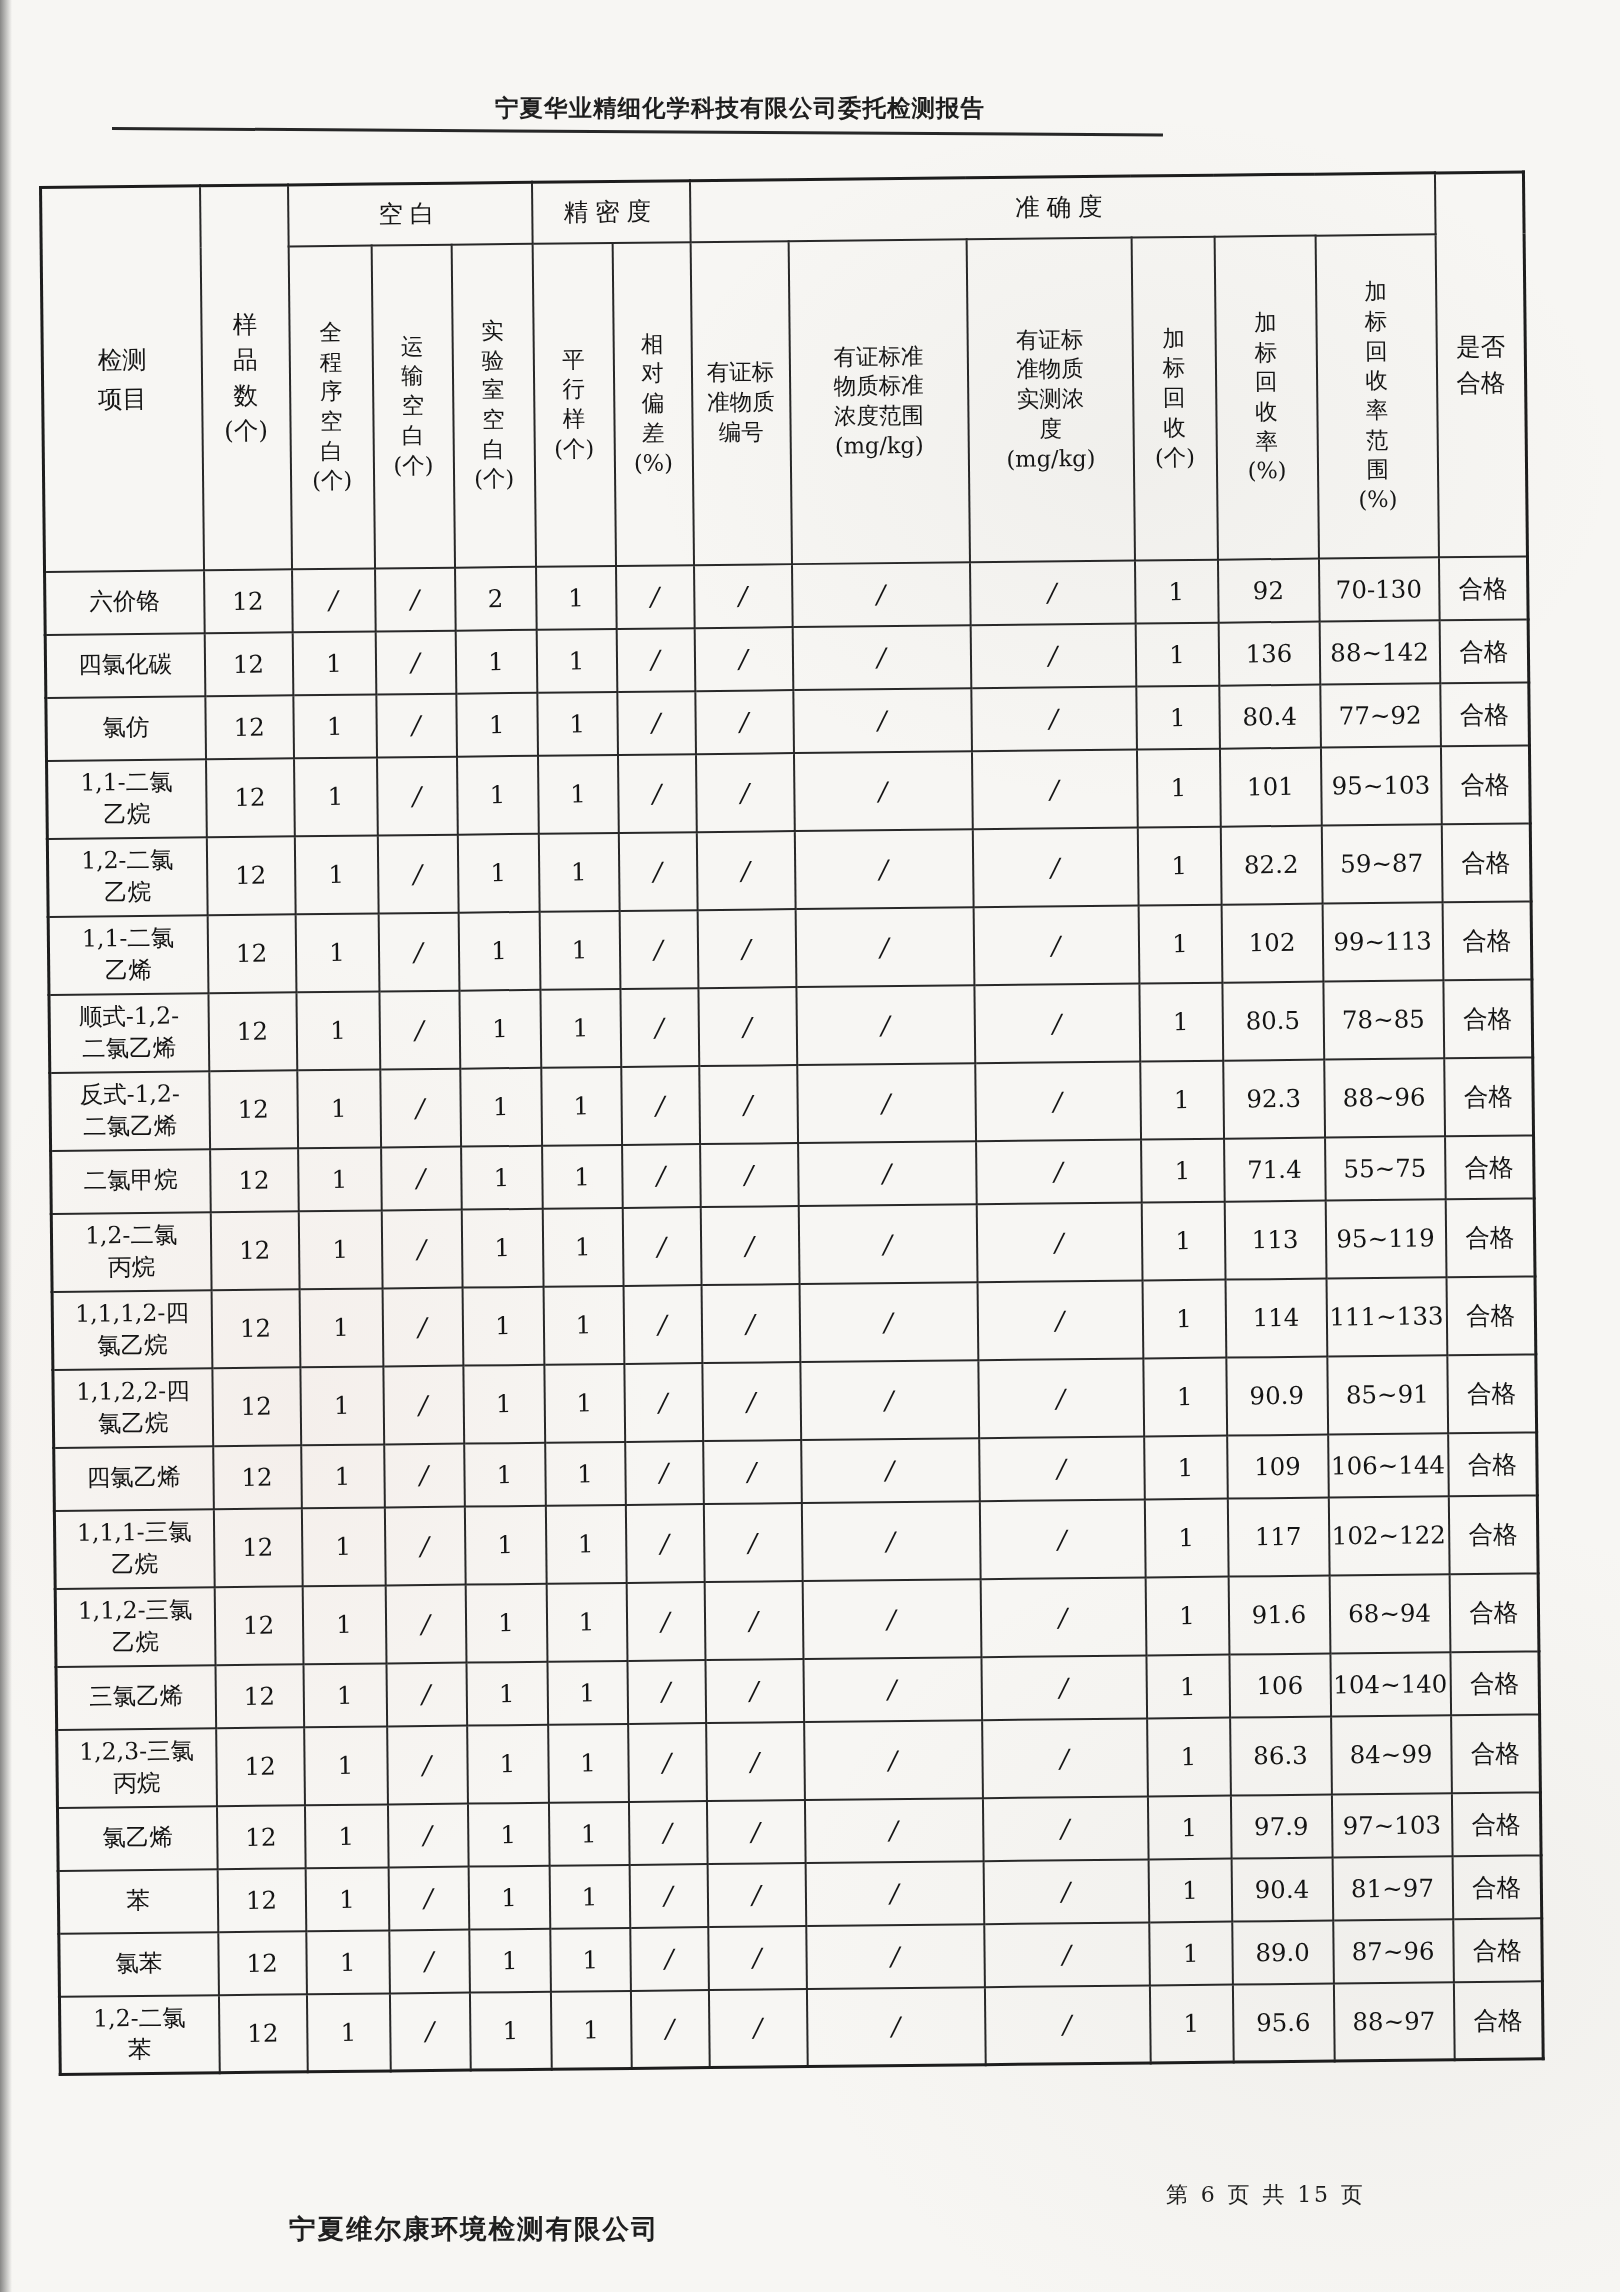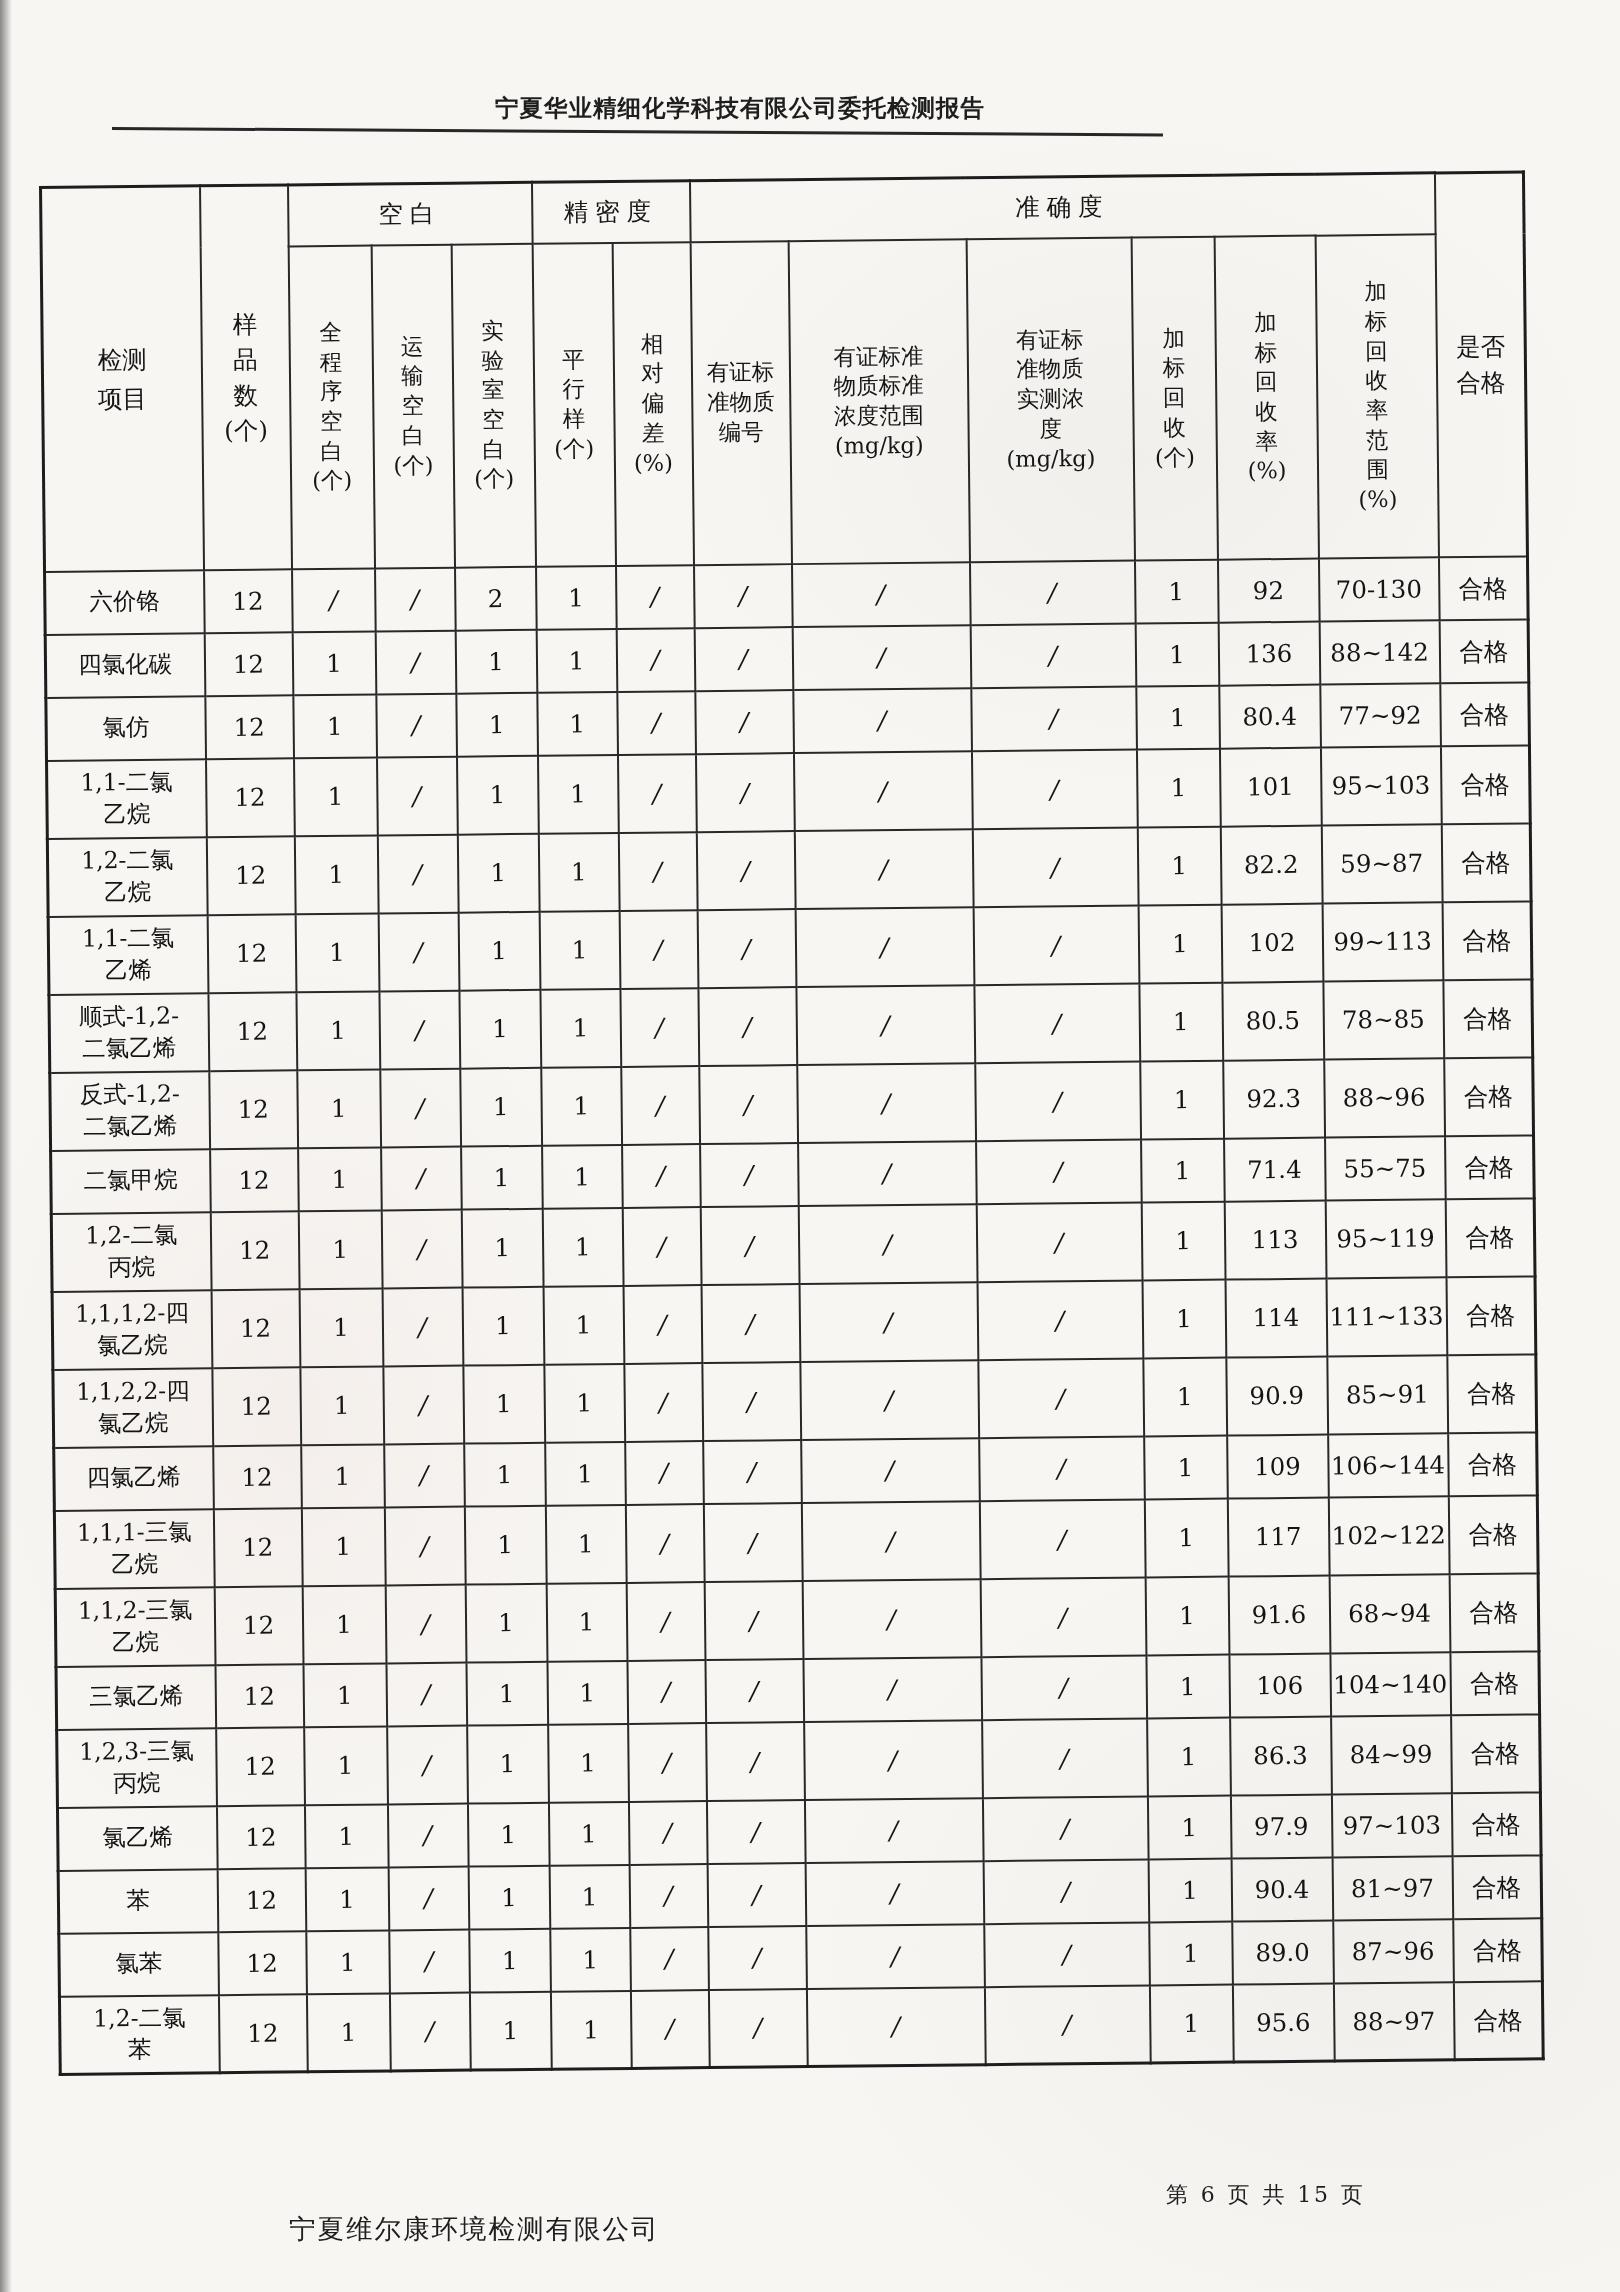--- a/index.html
+++ b/index.html
@@ -91,21 +91,21 @@
   }
   tbody td.slash {
     font-style: italic;
     font-size: 25.5px;
   }
 
   .footer-company {
     position: absolute;
     left: 289px; top: 2211px;
     font-size: 26.5px;
-    font-weight: 400;
+    font-weight: 700;
     letter-spacing: 2px;
   }
   .footer-page {
     position: absolute;
     left: 1166px; top: 2180px;
     font-size: 22px;
     letter-spacing: 2.9px;
   }
 </style>
 </head>

